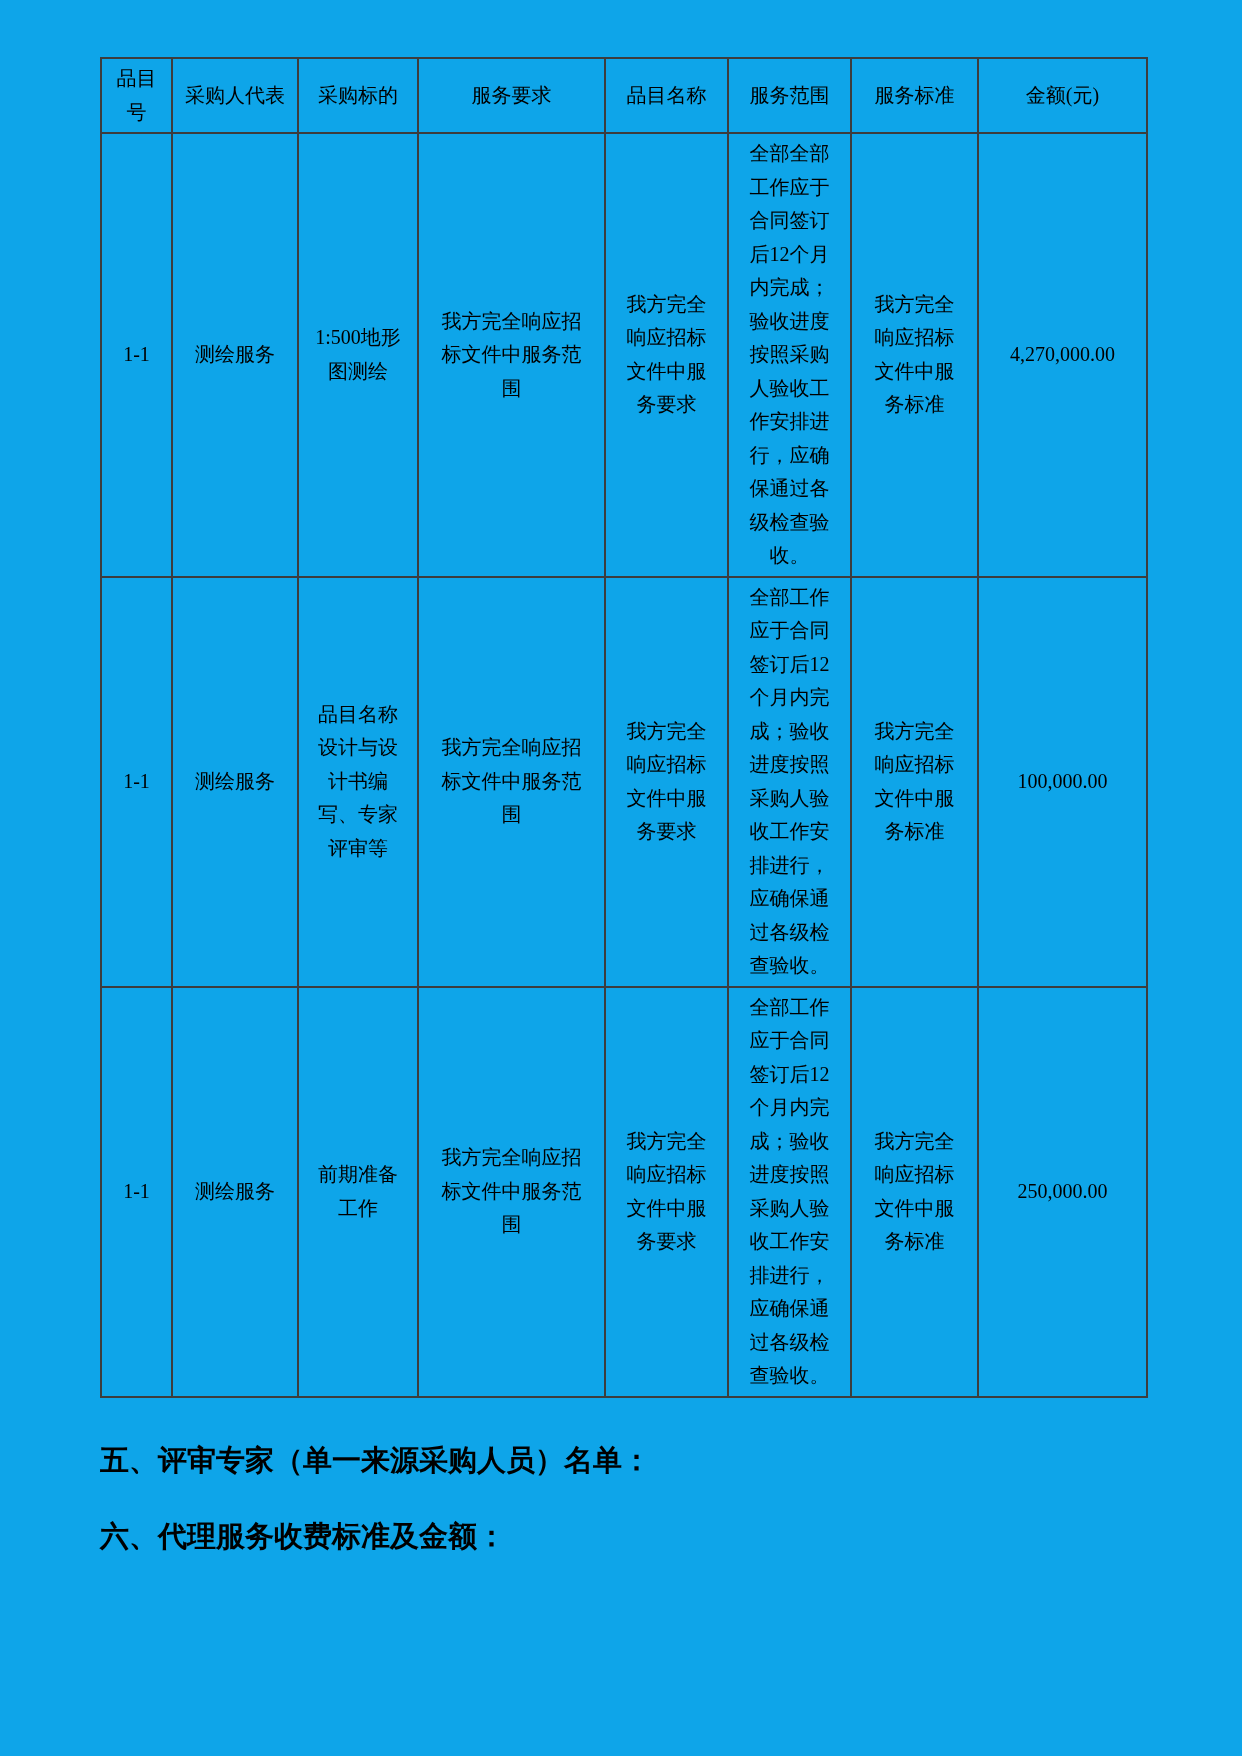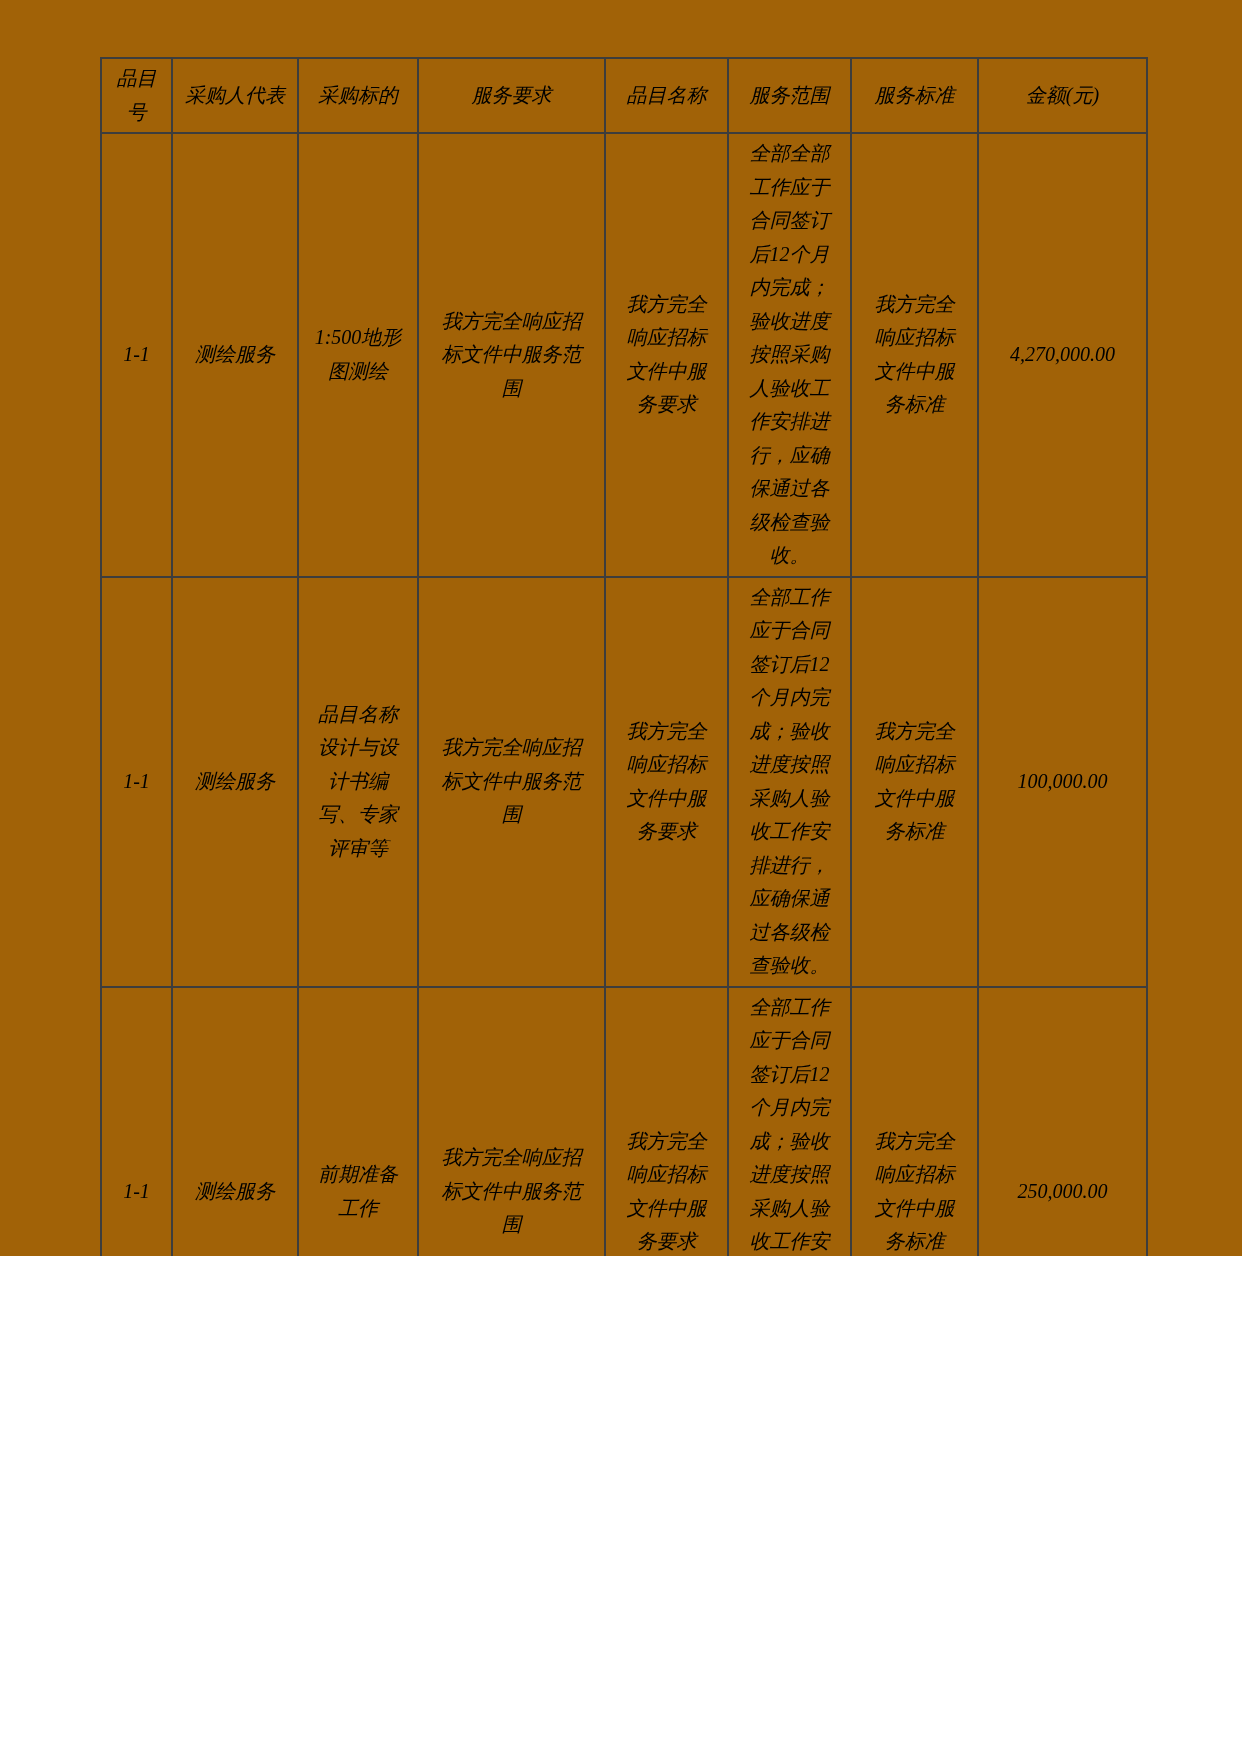--- a/index.html
+++ b/index.html
@@ -4,24 +4,23 @@
 <style>
   * { margin: 0; padding: 0; box-sizing: border-box; }
   html, body { background: #ffffff; }
   body {
     font-family: "Liberation Serif", "DejaVu Serif", serif;
     color: #000000;
   }
   .page {
     position: relative;
     width: 1242px;
-    height: 1256px;
-    background: #a16207;
+    height: 1756px;
+    background: #0ea5e9;
     overflow: hidden;
-    font-style: italic;
   }
   table.items {
     position: absolute;
     left: 100px;
     top: 57px;
     width: 1046px;
     border-collapse: collapse;
     table-layout: fixed;
     border: 2px solid #3d3d3d;
   }
@@ -185,15 +184,16 @@
 查验收。</td>
         <td>我方完全
 响应招标
 文件中服
 务标准</td>
         <td class="amount">250,000.00</td>
       </tr>
     </tbody>
   </table>
 
+  <div class="heading experts-heading">五、评审专家（单一来源采购人员）名单：</div>
   <div class="heading fee-heading">六、代理服务收费标准及金额：</div>
 
 </div>
 
 </body></html>

